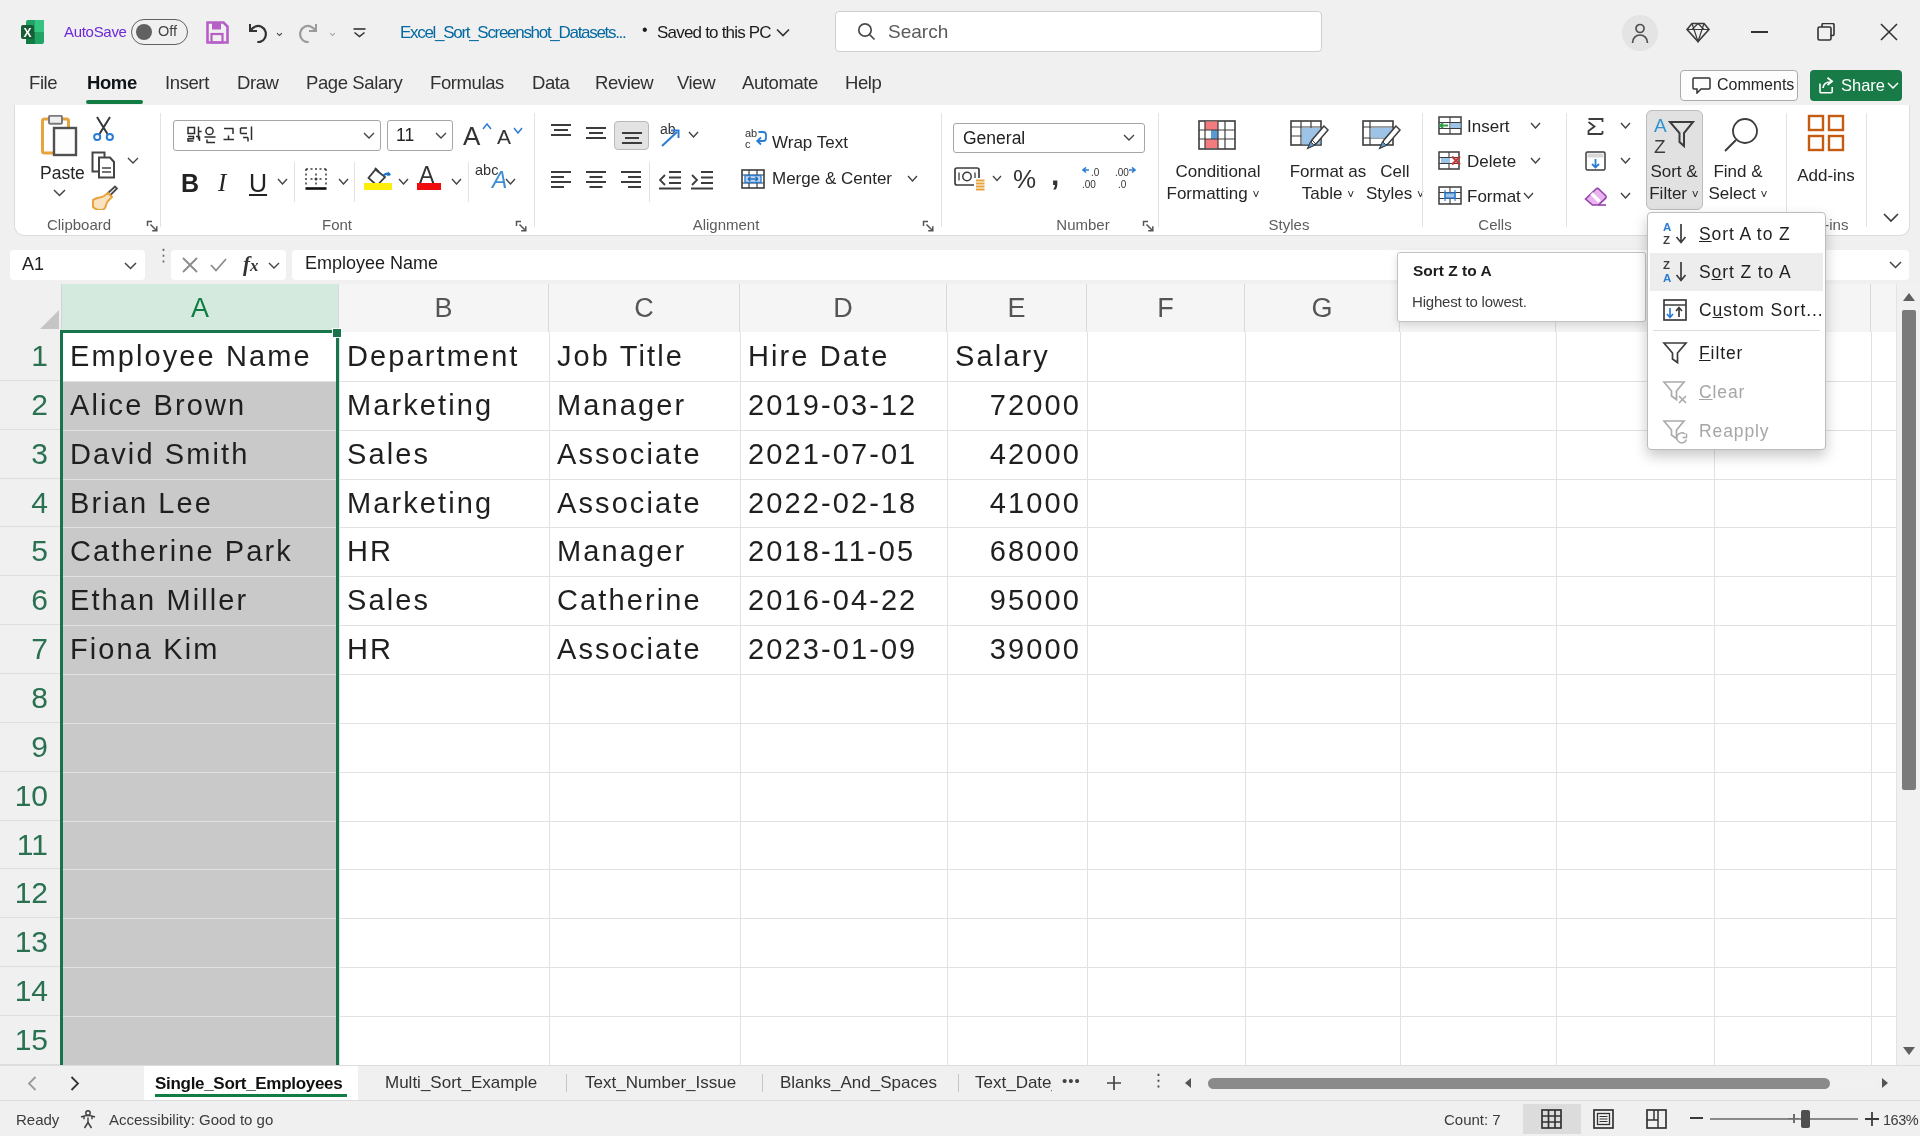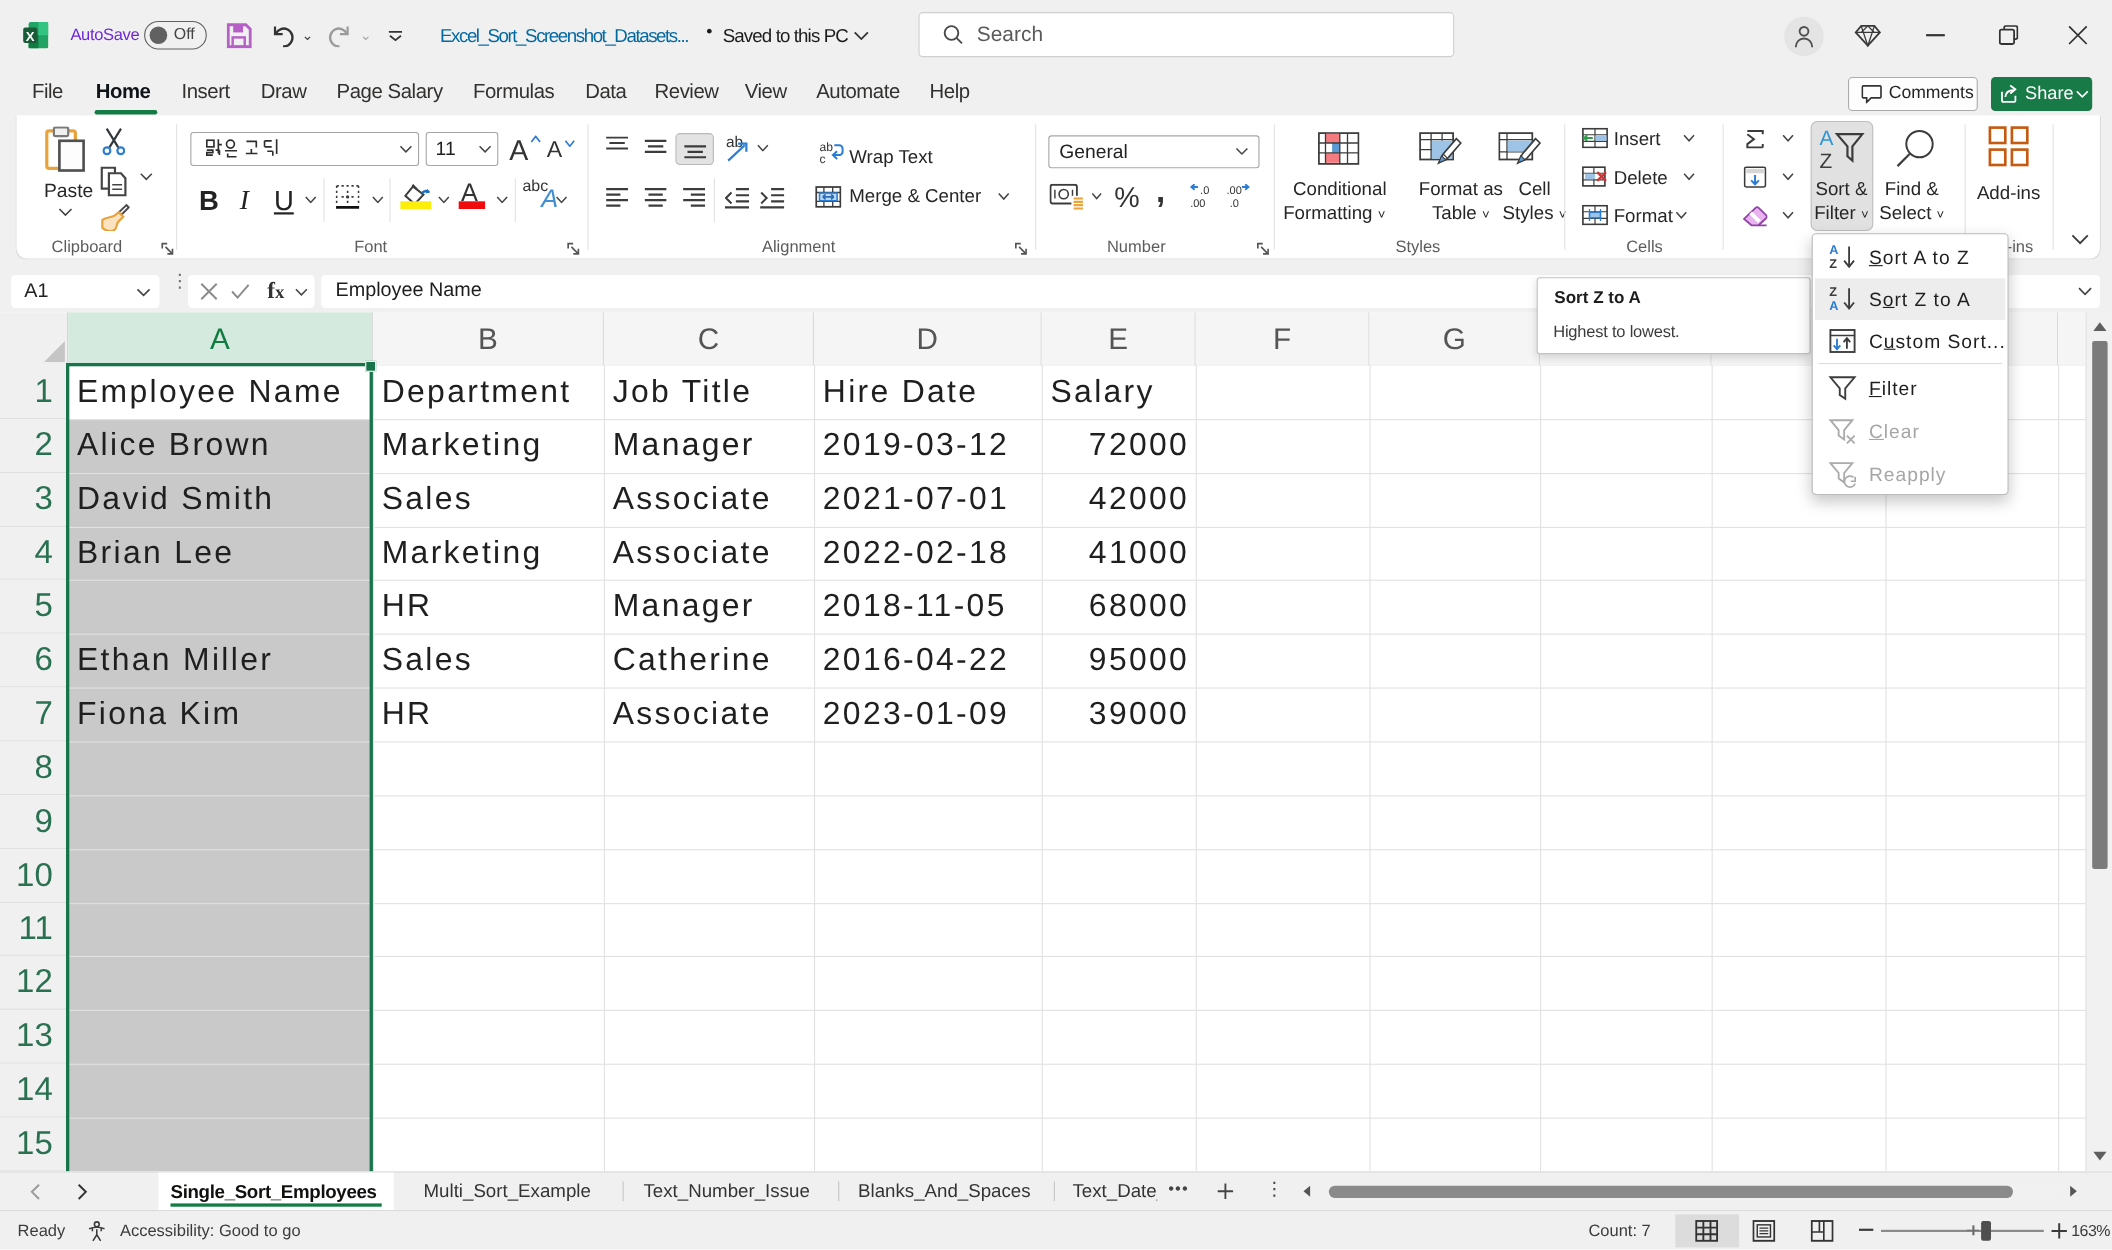--- a/index.html
+++ b/index.html
@@ -371,21 +371,21 @@
       <path d="M8 3 h-6 M5 0.5 L2 3 l3 2.5" fill="none" stroke="#2b7cd3" stroke-width="1.6"></path>
       <text x="10" y="9" font-size="10" fill="#333" font-family="Liberation Sans">.0</text>
       <text x="1" y="21" font-size="10" fill="#333" font-family="Liberation Sans">.00</text>
     </svg>
 
     <svg class="abs" style="left:1100px;top:62px" width="26" height="24" viewBox="0 0 26 24">
       <path d="M14 3 h6 M17 0.5 L20 3 l-3 2.5" fill="none" stroke="#2b7cd3" stroke-width="1.6"></path>
       <text x="0" y="9" font-size="10" fill="#333" font-family="Liberation Sans">.00</text>
       <text x="3" y="21" font-size="10" fill="#333" font-family="Liberation Sans">.0</text>
     </svg>
-    <div class="glabel" style="left:958px">Number</div>
+    <div class="glabel" style="left:1008px">Number</div>
     <svg class="abs" style="left:1127px;top:115px" width="13" height="13" viewBox="0 0 13 13">
       <path d="M1.5 6 v-4.5 h4.5" fill="none" stroke="#555" stroke-width="1.5"></path>
         <path d="M4.5 4.5 l6 6 M10.8 6.2 v4.6 h-4.6" fill="none" stroke="#555" stroke-width="1.5"></path>
     </svg>
     <div class="gdiv" style="left:1143px"></div>
 
     <svg class="abs" style="left:1183px;top:15px" width="38" height="30" viewBox="0 0 38 30">
       <rect x="1" y="1" width="36" height="28" fill="#fff" stroke="#3c3c3c" stroke-width="1.6"></rect>
       <rect x="7" y="1.5" width="13" height="8.5" fill="#f47c80"></rect>
       <rect x="13" y="10" width="7" height="9" fill="#5b9bd5"></rect>
@@ -510,21 +510,21 @@
         <path d="M1 1 l5.5 5.5 L12 1" fill="none" stroke="#444" stroke-width="1.5"></path>
       </svg>
     <div class="abs" style="left:155px;top:13px;color:#707070;font-size:17px;letter-spacing:0;line-height:8px">⋮</div>
     <div class="wbox" style="left:171px;top:11px;width:115px;height:30px"></div>
     <svg class="abs" style="left:182px;top:18px" width="16" height="16" viewBox="0 0 16 16">
         <path d="M1 1 l14 14 M15 1 L1 15" stroke="#8b8b8b" stroke-width="1.8"></path>
       </svg>
     <svg class="abs" style="left:210px;top:19px" width="17" height="14" viewBox="0 0 17 14">
         <path d="M1 7 l5 5.5 L16 1" fill="none" stroke="#8b8b8b" stroke-width="1.8"></path>
       </svg>
-    <div class="abs" style="left:243px;top:13px;font-size:21px;font-family:'Liberation Serif',serif;color:#333;font-weight:bold">f<span style="font-size:17px">x</span></div>
+    <div class="abs" style="left:243px;top:13px;font-size:21px;font-style:italic;font-family:'Liberation Serif',serif;color:#333;font-weight:bold">f<span style="font-size:17px">x</span></div>
     <svg class="abs" style="left:268px;top:23px" width="12" height="8" viewBox="0 0 12 8">
         <path d="M1 1 l5 5 5-5" fill="none" stroke="#444" stroke-width="1.4"></path>
       </svg>
     <div class="wbox" style="left:292px;top:11px;width:1617px;height:30px"></div>
     <div class="abs" style="left:305px;top:14px;font-size:18px;color:#1d1d1d">Employee Name</div>
     <svg class="abs" style="left:1889px;top:22px" width="13" height="8" viewBox="0 0 13 8">
         <path d="M1 1 l5.5 5.5 L12 1" fill="none" stroke="#444" stroke-width="1.5"></path>
       </svg>
   </div>
   <div id="grid">
@@ -605,20 +605,21 @@
     <div class="cell" style="left:70px;top:146px;height:49px">David Smith</div>
     <div class="cell" style="left:347px;top:146px;height:49px">Sales</div>
     <div class="cell" style="left:557px;top:146px;height:49px">Associate</div>
     <div class="cell" style="left:748px;top:146px;height:49px">2021-07-01</div>
     <div class="cell num" style="left:947px;top:146px;width:134px;height:49px">42000</div>
     <div class="cell" style="left:70px;top:195px;height:48px">Brian Lee</div>
     <div class="cell" style="left:347px;top:195px;height:48px">Marketing</div>
     <div class="cell" style="left:557px;top:195px;height:48px">Associate</div>
     <div class="cell" style="left:748px;top:195px;height:48px">2022-02-18</div>
     <div class="cell num" style="left:947px;top:195px;width:134px;height:48px">41000</div>
+    <div class="cell" style="left:70px;top:243px;height:49px">Catherine Park</div>
     <div class="cell" style="left:347px;top:243px;height:49px">HR</div>
     <div class="cell" style="left:557px;top:243px;height:49px">Manager</div>
     <div class="cell" style="left:748px;top:243px;height:49px">2018-11-05</div>
     <div class="cell num" style="left:947px;top:243px;width:134px;height:49px">68000</div>
     <div class="cell" style="left:70px;top:292px;height:49px">Ethan Miller</div>
     <div class="cell" style="left:347px;top:292px;height:49px">Sales</div>
     <div class="cell" style="left:557px;top:292px;height:49px">Catherine</div>
     <div class="cell" style="left:748px;top:292px;height:49px">2016-04-22</div>
     <div class="cell num" style="left:947px;top:292px;width:134px;height:49px">95000</div>
     <div class="cell" style="left:70px;top:341px;height:49px">Fiona Kim</div>

